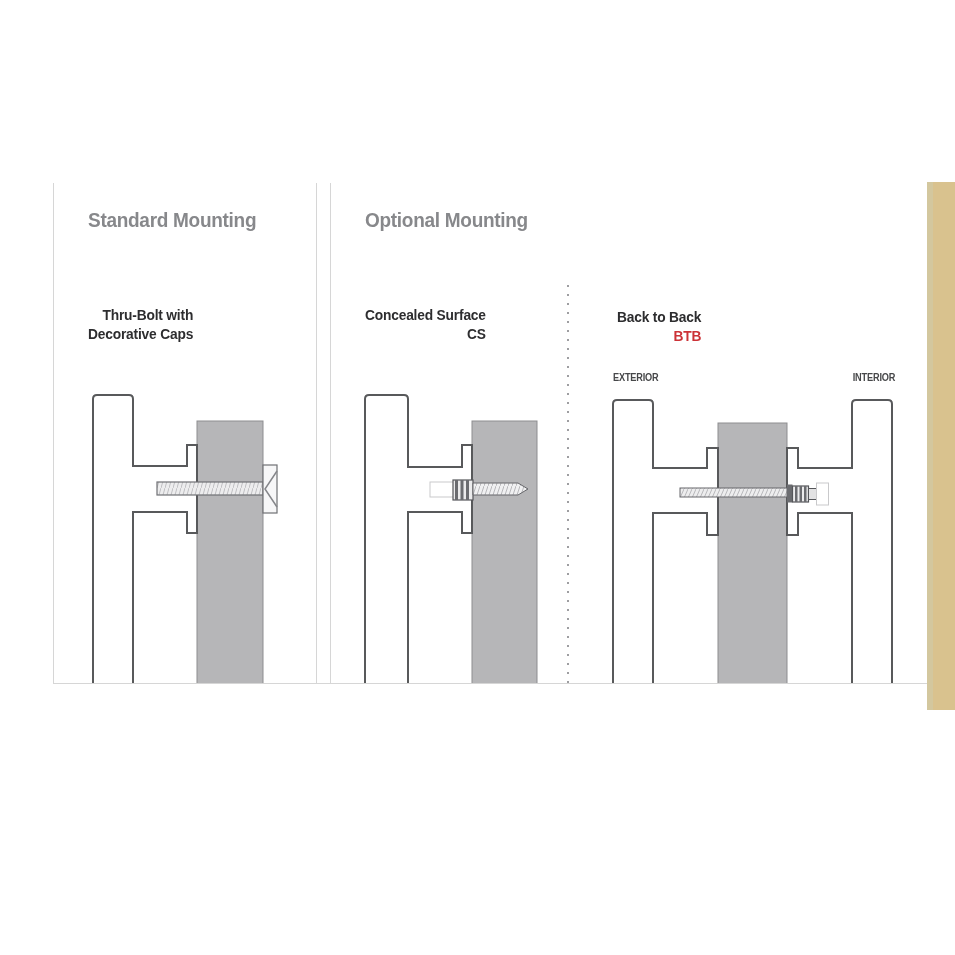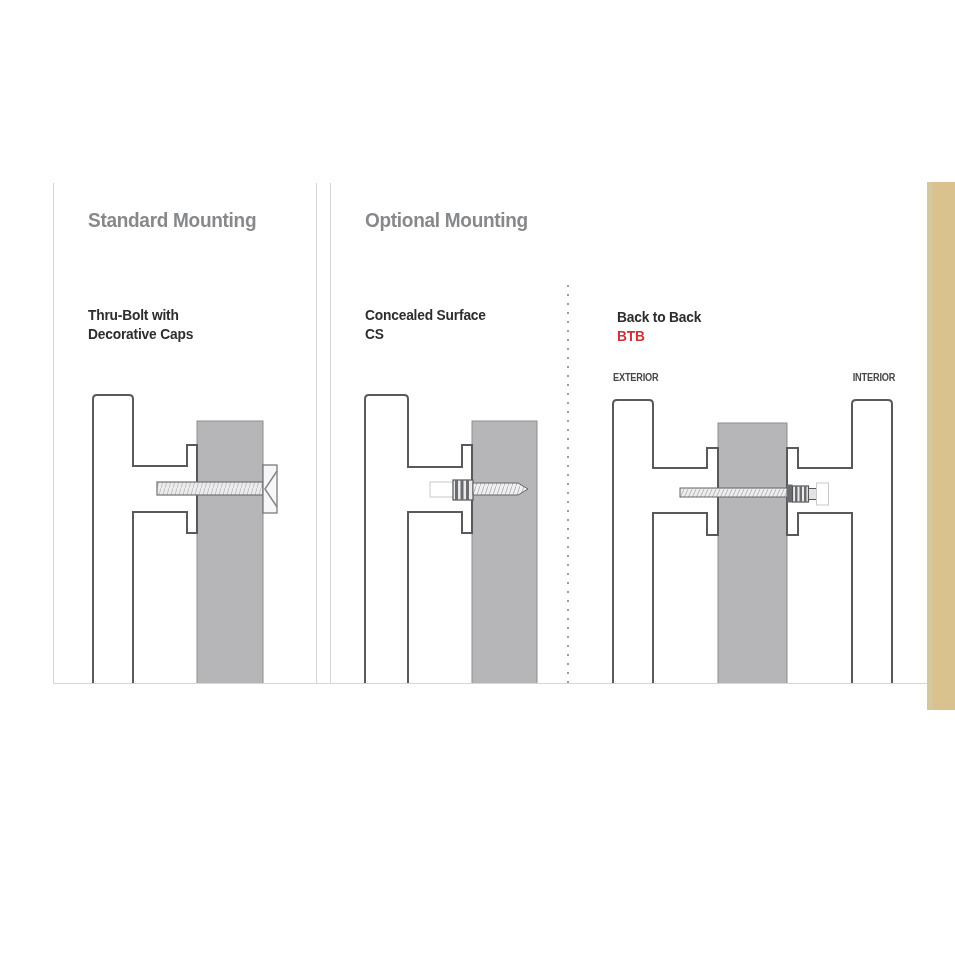--- a/index.html
+++ b/index.html
@@ -1,18 +1,18 @@
 <!DOCTYPE html>
 <html style="--title_gray: #87888b; --text_dark: #2d2d2f; --btb_red: #cc3237; --glass_gray: #b6b6b8; --outline_gray: #58595b; --accent_tan: #d9c28e; --accent_tan_light: #d3c79e; --border_light: #d6d6d6;"><head>
 <meta charset="utf-8">
 <style>
   html,body{margin:0;padding:0;}
   #page{
     position:relative; width:955px; height:955px; background:#ffffff;
-    font-family:"Liberation Sans", sans-serif; overflow:hidden;
+    font-family:"Liberation Sans", sans-serif; overflow:hidden;text-align:right;
   }
   .vrule{position:absolute; width:1px; background:var(--border_light);}
   .hrule{position:absolute; height:1px; background:var(--border_light);}
   .dotted-divider{
     position:absolute; width:2px;
     background:repeating-linear-gradient(to bottom, #9e9ea1 0 2px, transparent 2px 9px);
   }
   .accent-bar{
     position:absolute; background:var(--accent_tan);
     border-left:6px solid var(--accent_tan_light);

